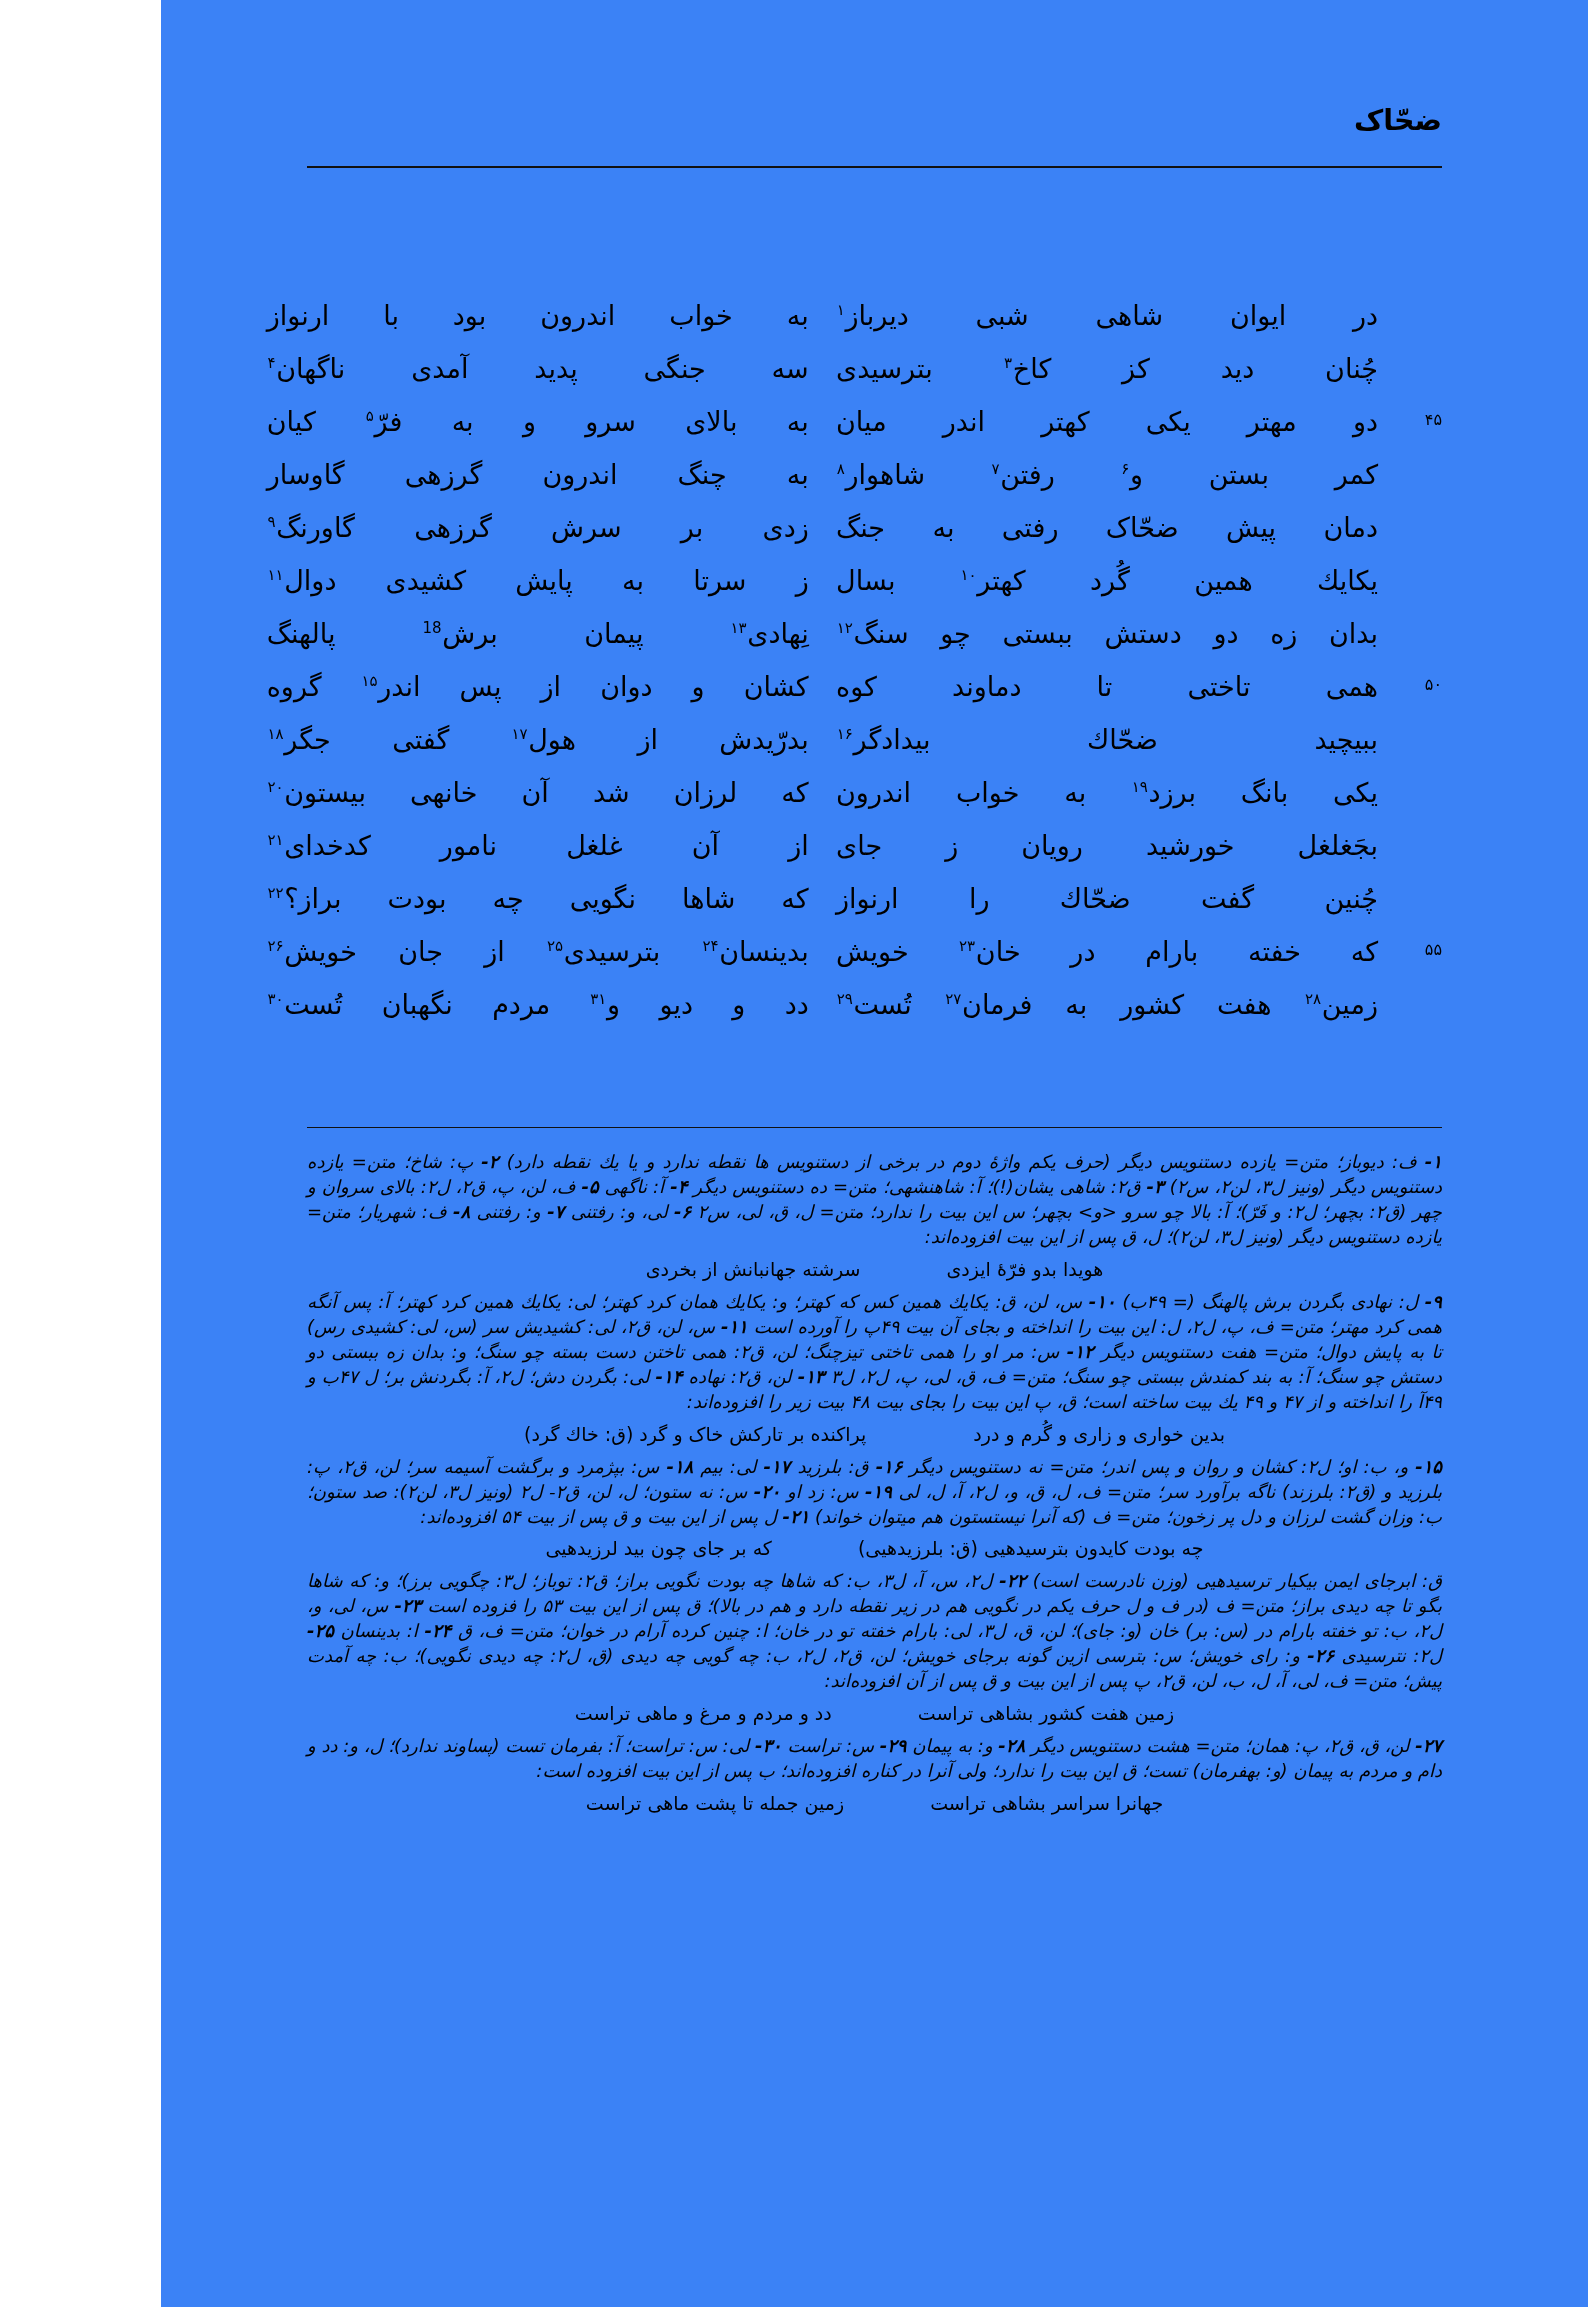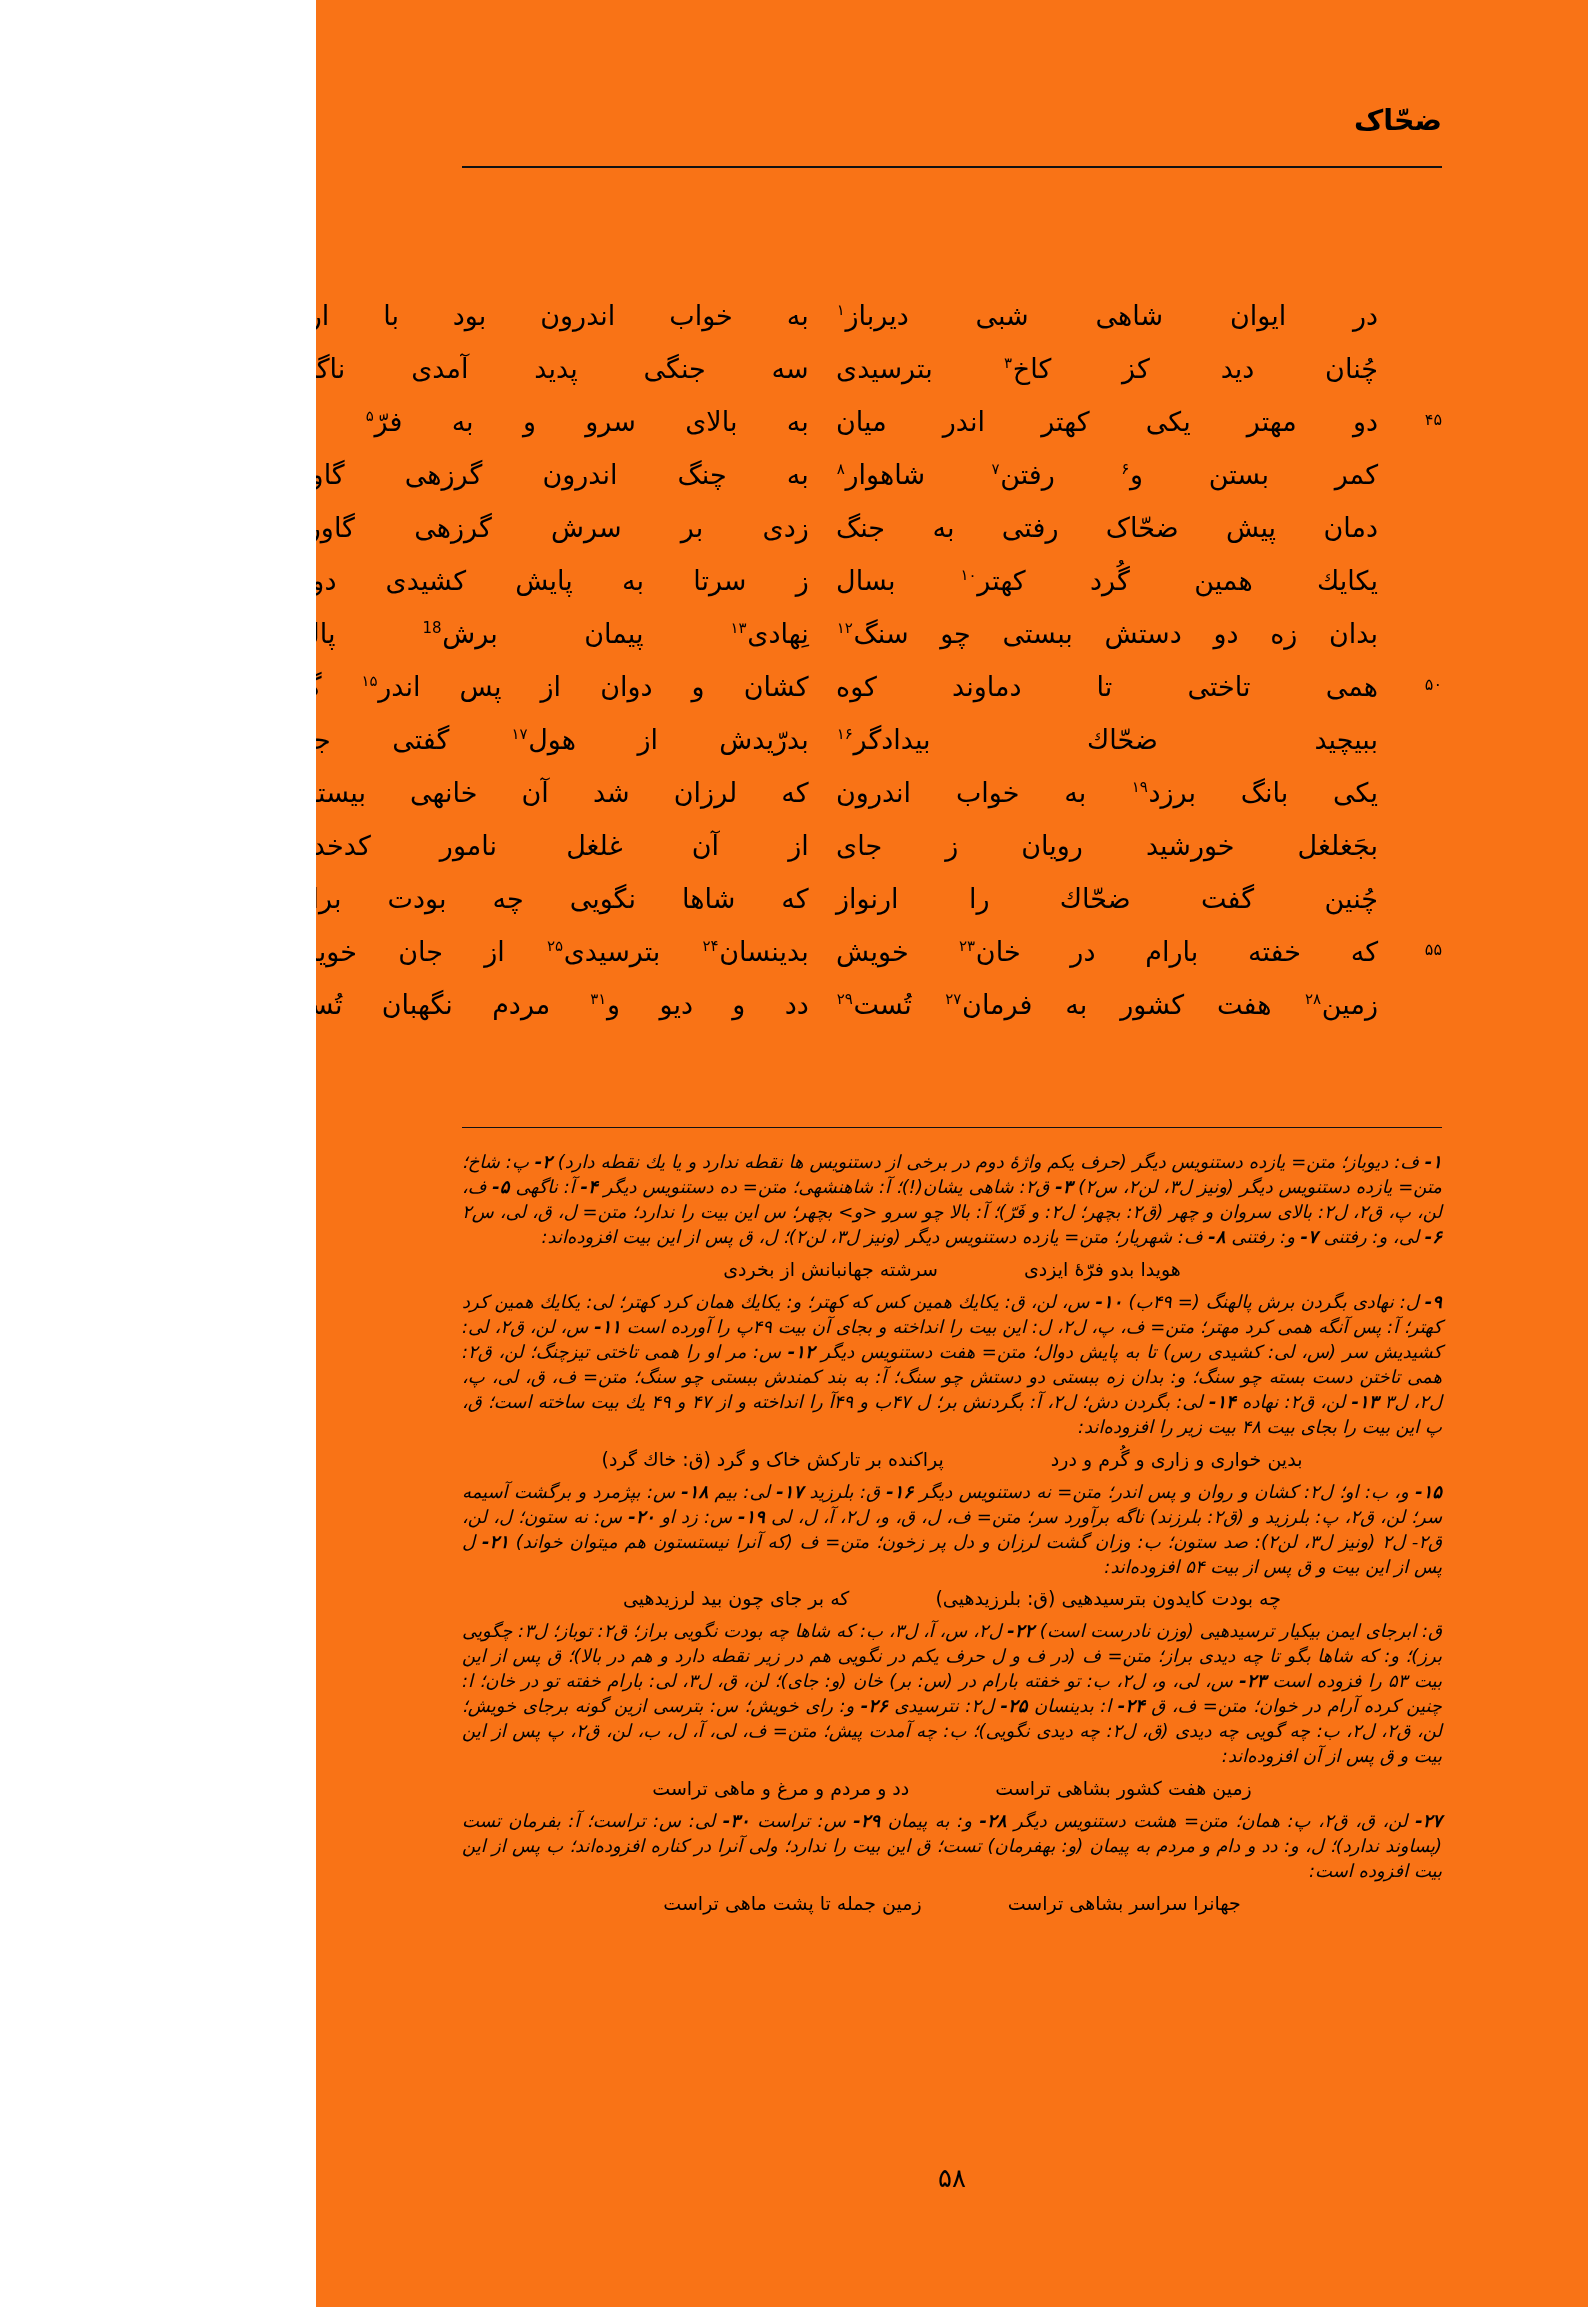--- a/index.html
+++ b/index.html
@@ -7,23 +7,23 @@
     margin: 0;
     padding: 0;
     background: #ffffff;
   }
   body {
     font-family: "DejaVu Sans", "Liberation Sans", sans-serif;
     color: #000000;
   }
   #page {
     position: relative;
-    width: 1272px;
+    width: 1427px;
     height: 2307px;
-    background: #f97316;
+    background: #3b82f6;
     overflow: hidden;
     box-sizing: border-box;
   }
 
   
   #header-area {
     position: absolute;
     top: 107px;
     right: 146px;
     left: 146px;
@@ -490,16 +490,15 @@
         <span class="iv-h">زمین هفت کشور بشاهی تراست</span>
         <span class="iv-h">دد و مردم و مرغ و ماهی تراست</span>
       </div>
       <div class="app-para"><span class="lemma">۲۷-</span> لن، ق، ق۲، پ: همان؛ متن= هشت دستنویس دیگر    <span class="lemma">۲۸-</span> و: به پیمان    <span class="lemma">۲۹-</span> س: تراست    <span class="lemma">۳۰-</span> لی: س: تراست؛ آ: بفرمان تست (پساوند ندارد)؛ ل، و: دد و دام و مردم به پیمان (و: بهفرمان) تست؛ ق این بیت را ندارد؛ ولی آنرا در کناره افزوده‌اند؛ ب پس از این بیت افزوده است:</div>
       <div class="inset-verse">
         <span class="iv-h">جهانرا سراسر بشاهی تراست</span>
         <span class="iv-h">زمین جمله تا پشت ماهی تراست</span>
       </div>
     </div>
 
-  <div id="folio">۵۸</div>
 
 </div>
 
 
 </body></html>

